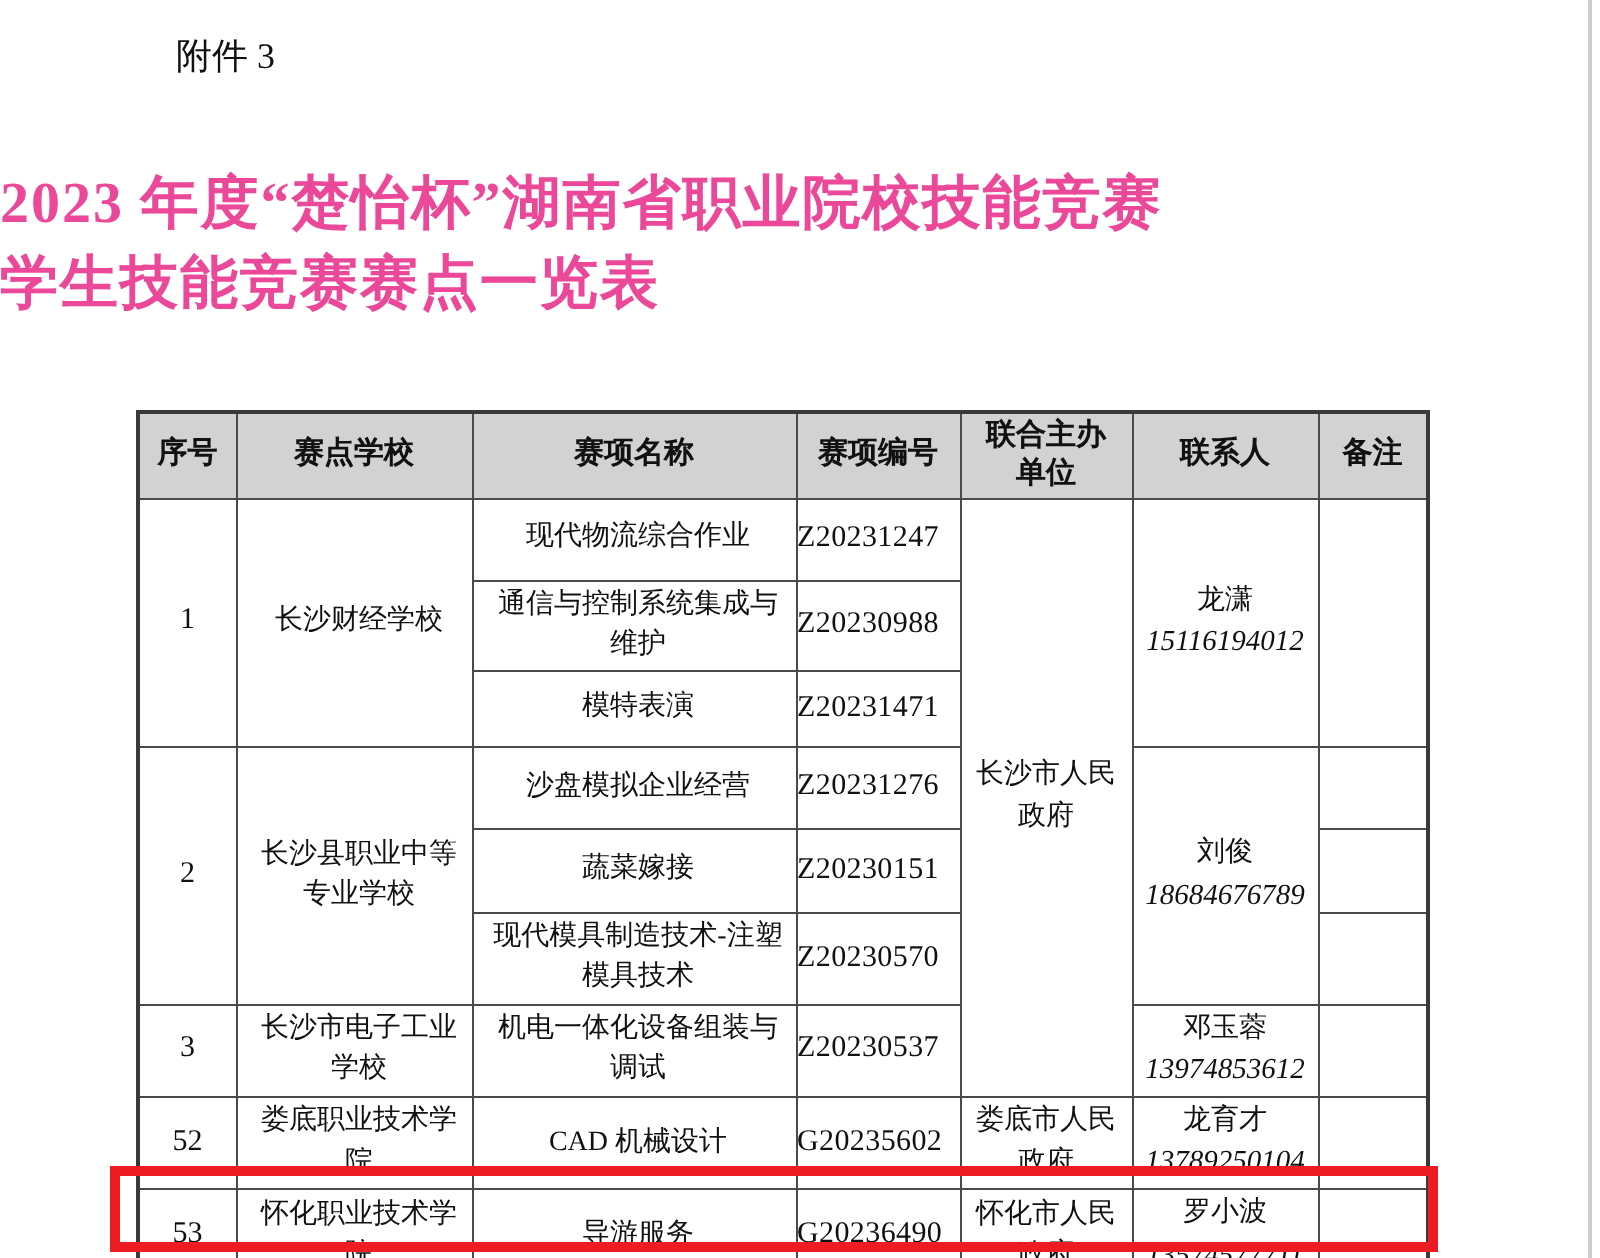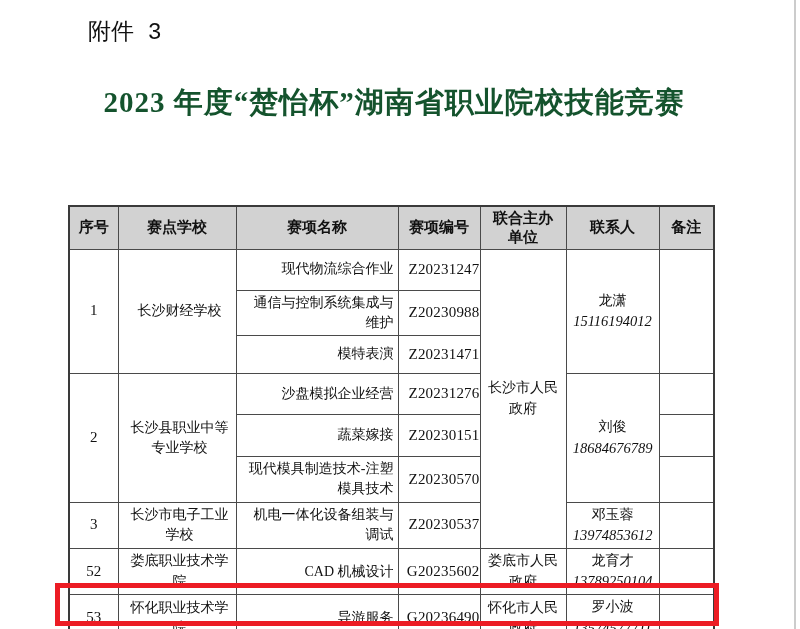--- a/index.html
+++ b/index.html
@@ -10,35 +10,35 @@
     height: 629px;
     background: #ffffff;
     overflow: hidden;
     font-family: "Liberation Serif", "DejaVu Serif", serif;
     color: #1a1a1a;
   }
   .attachment-label {
     position: absolute;
     left: 88px;
     top: 16px;
-    font-family: Liberation Mono, monospace;
-    font-size: 23px;
+    font-family: Liberation Serif, serif;
+    font-size: 18px;
     color: #111;
   }
   .doc-title {
     position: absolute;
     left: 0;
     top: 82px;
     width: 788px;
-    text-align: center;
+    text-align: left;
     font-weight: bold;
     font-size: 29px;
     line-height: 40px;
     letter-spacing: 1px;
-    color: #14532d;
+    color: #ec4899;
   }
   table.venues {
     position: absolute;
     left: 68px;
     top: 205px;
     width: 645px;
     border-collapse: collapse;
     table-layout: fixed;
     font-size: 14px;
     color: #111;
@@ -54,22 +54,22 @@
     background: #d2d2d2;
     font-weight: bold;
     font-size: 15px;
     text-align: center;
     white-space: pre-line;
     line-height: 1.25;
     padding: 2px 1px;
   }
   td.c-seq { text-align: center; font-size: 15px; }
   td.c-school { text-align: center; padding: 2px 4px 2px 9px; }
-  td.c-event { text-align: right; padding: 2px 4px 2px 8px; }
-  td.c-code { text-align: right; font-size: 15px; letter-spacing: 0.2px; }
+  td.c-event { text-align: center; padding: 2px 4px 2px 8px; }
+  td.c-code { text-align: left; font-size: 15px; letter-spacing: 0.2px; }
   td.c-org { text-align: center; padding: 2px 6px; }
   td.c-contact { text-align: center; padding: 2px 2px; }
   td.c-remark { }
   .contact-name { display: block; }
   .contact-phone { display: block; font-size: 14.5px; font-style: italic; }
   tr.h-hdr  { height: 42px; margin-top: 19px; }
   tr.h-r1a { height: 41px; }
   tr.h-r1b { height: 45px; }
   tr.h-r1c { height: 38px; }
   tr.h-r2a { height: 41px; }
@@ -98,20 +98,21 @@
 </style>
 </head>
 <body>
 
 <div class="page">
 
   <div class="attachment-label">附件 3</div>
 
   <div class="doc-title">
     <div>2023 年度“楚怡杯”湖南省职业院校技能竞赛</div>
+    <div>学生技能竞赛赛点一览表</div>
   </div>
 
   <table class="venues">
     <colgroup>
       <col style="width:49px">
         <col style="width:118px">
         <col style="width:162px">
       <col style="width:82px">
         <col style="width:86px">
         <col style="width:93px">

